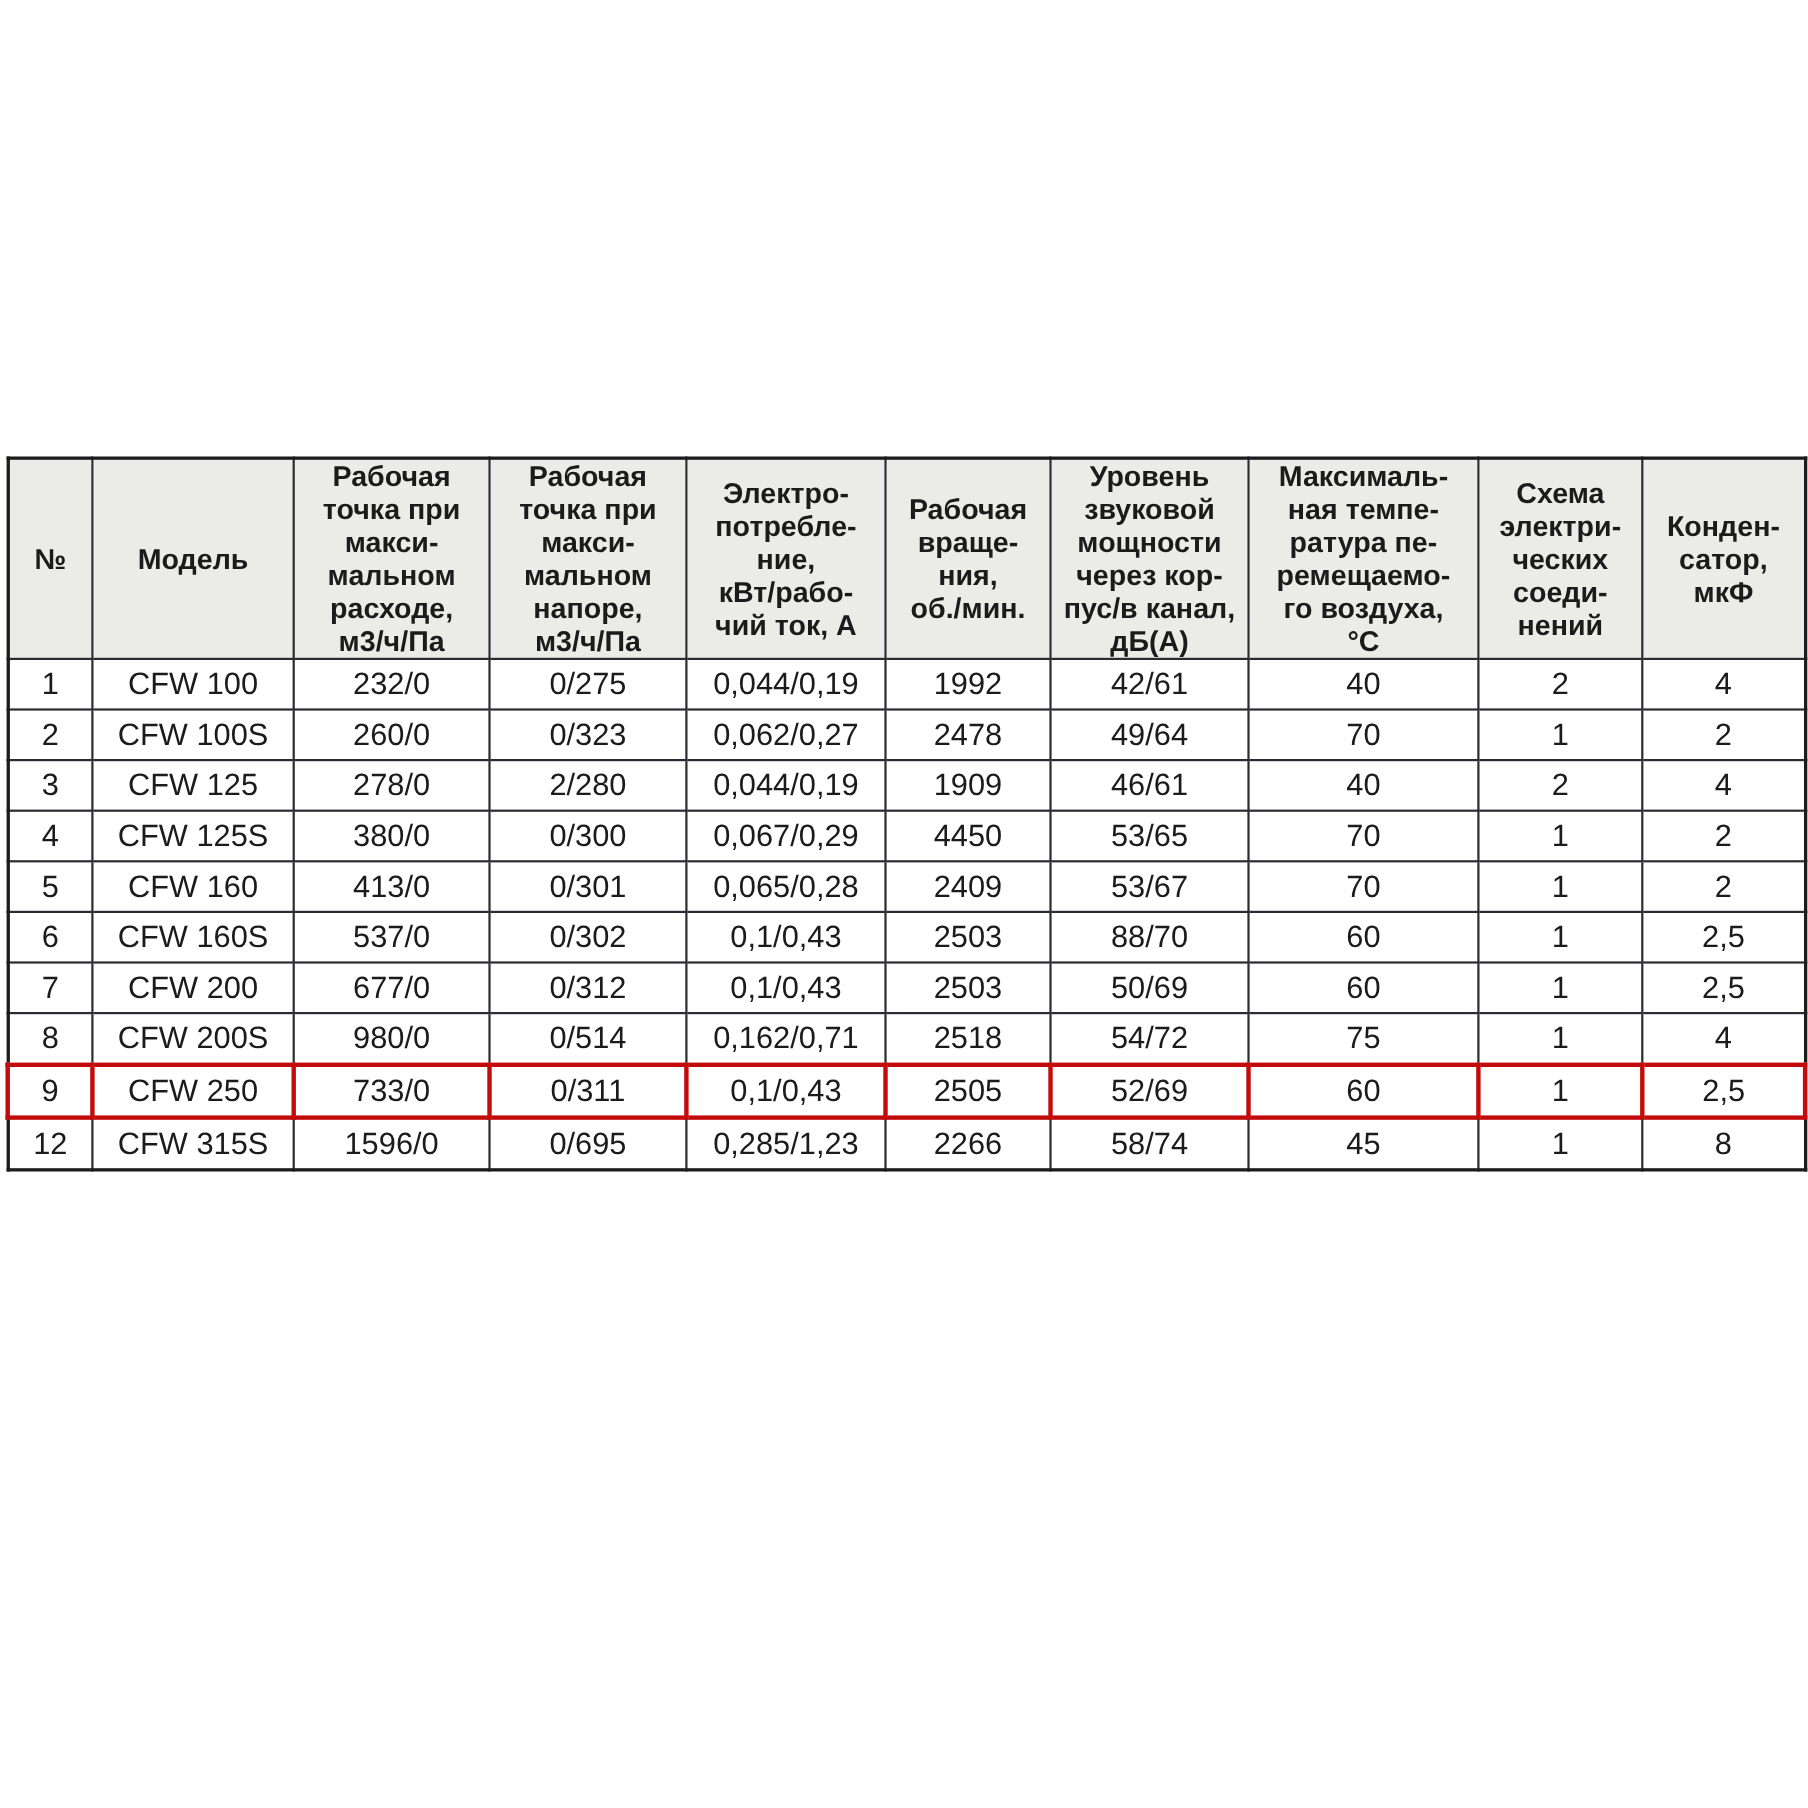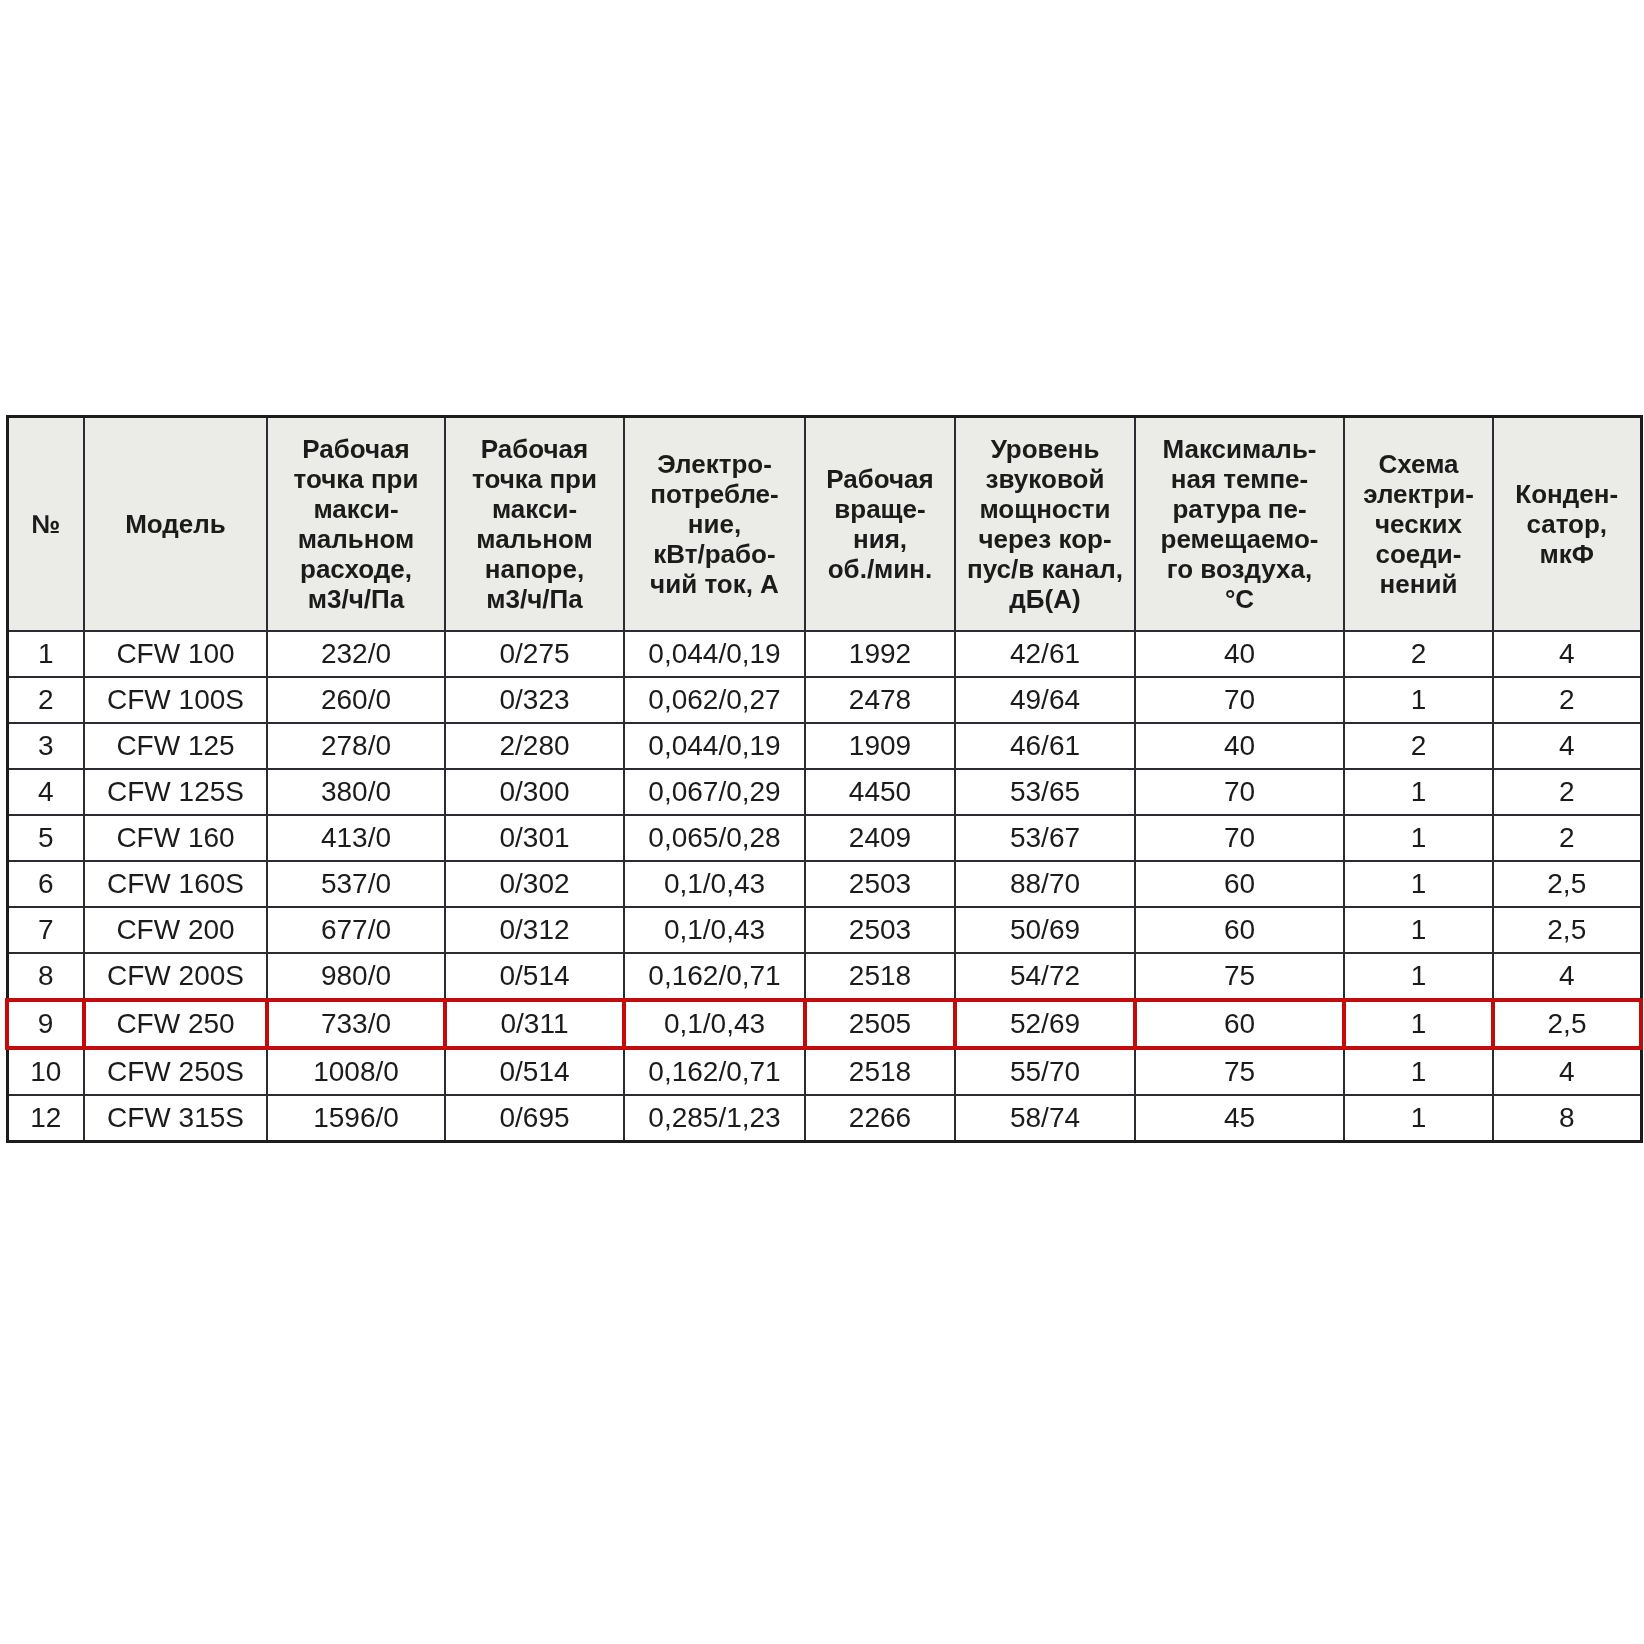--- a/index.html
+++ b/index.html
@@ -22,21 +22,21 @@
     border:3px solid #1c1c1c;
   }
   table.spec-table th, table.spec-table td{
     border:2px solid var(--border-color);
     text-align:center;vertical-align:middle;
     color:#1b1b1b;overflow:hidden;
   }
   table.spec-table th{
     background:var(--header-bg);
     font-weight:bold;font-size:26px;line-height:30px;
-    white-space:pre-line;height:178px;padding:16px 2px;
+    white-space:pre-line;height:178px;padding:0 2px;
   }
   table.spec-table td{
     background:#ffffff;
     font-size:28px;height:44px;padding:0 2px;white-space:nowrap;
   }
   table.spec-table td.hl{
     border:4px solid var(--hl);
   }
 </style>
 </head>
@@ -206,32 +206,20 @@
           <td class="hl">733/0</td>
           <td class="hl">0/311</td>
           <td class="hl">0,1/0,43</td>
           <td class="hl">2505</td>
           <td class="hl">52/69</td>
           <td class="hl">60</td>
           <td class="hl">1</td>
           <td class="hl">2,5</td>
         </tr>
         <tr>
-          <td>10</td>
-          <td>CFW 250S</td>
-          <td>1008/0</td>
-          <td>0/514</td>
-          <td>0,162/0,71</td>
-          <td>2518</td>
-          <td>55/70</td>
-          <td>75</td>
-          <td>1</td>
-          <td>4</td>
-        </tr>
-        <tr>
           <td>12</td>
           <td>CFW 315S</td>
           <td>1596/0</td>
           <td>0/695</td>
           <td>0,285/1,23</td>
           <td>2266</td>
           <td>58/74</td>
           <td>45</td>
           <td>1</td>
           <td>8</td>

